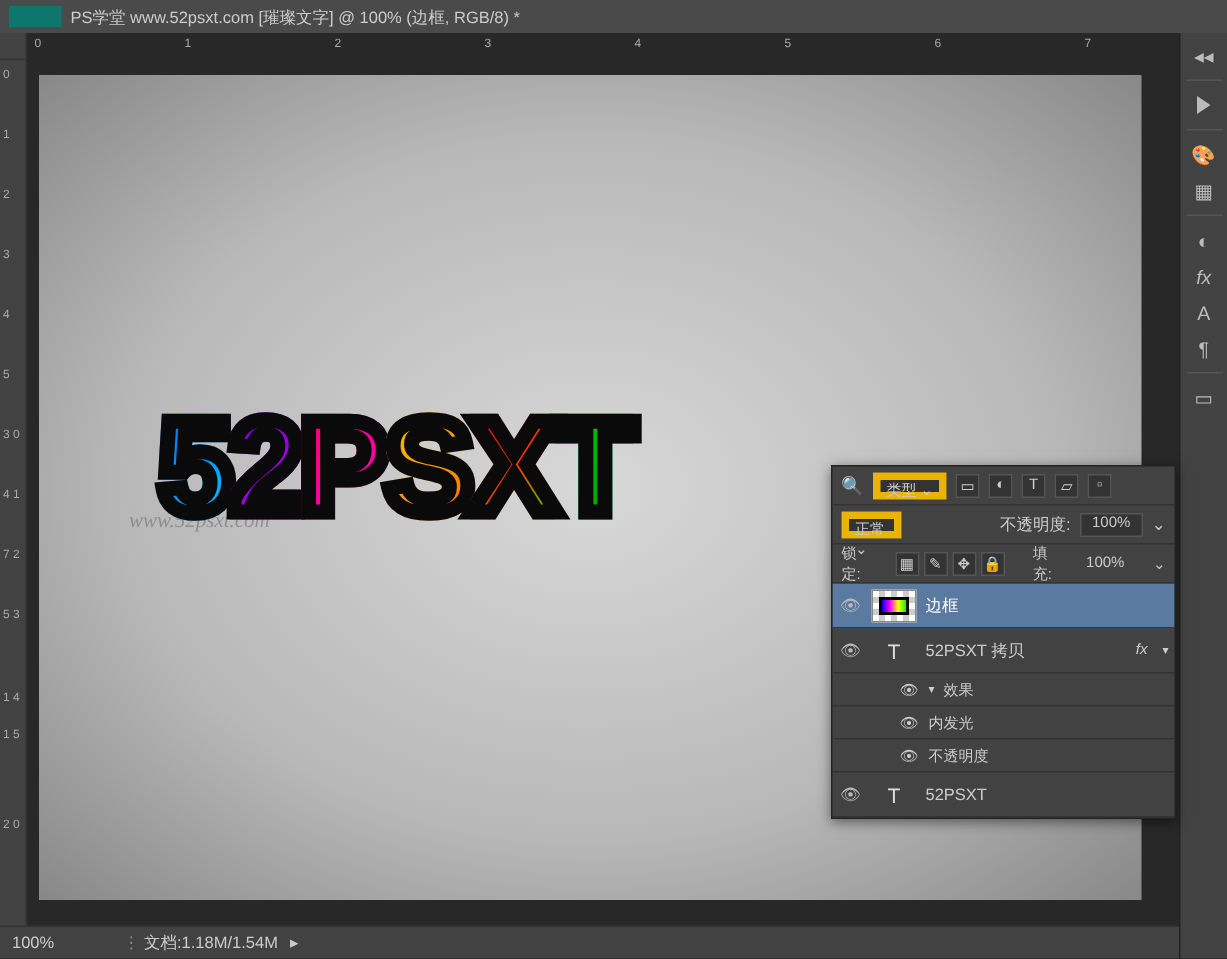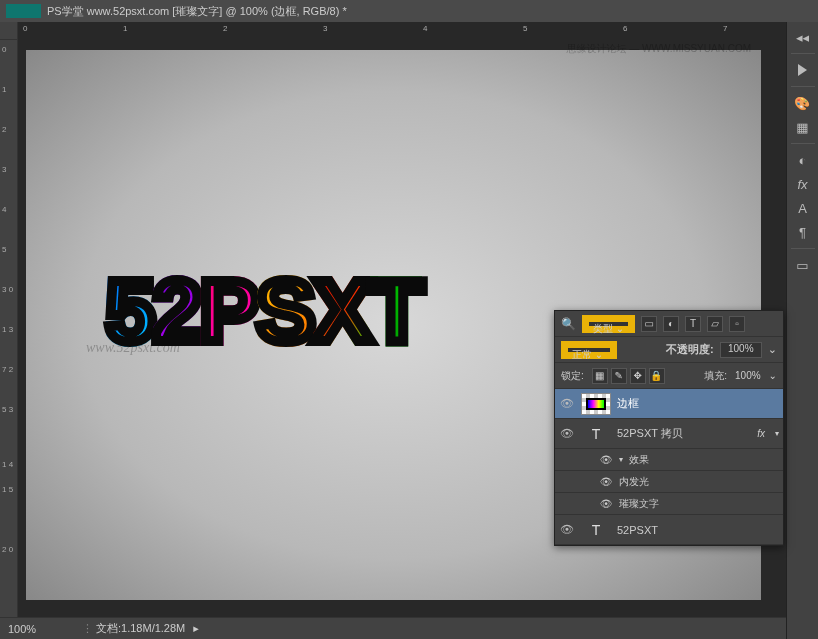--- a/index.html
+++ b/index.html
@@ -40,26 +40,26 @@
 .tri-right { width: 0; height: 0; border-top: 6px solid transparent; border-bottom: 6px solid transparent; border-left: 9px solid #bbb; }
 
 .status-bar { height: 22px; background: #424242; border-top: 1px solid #333; display: flex; align-items: center; color: #ccc; font-size: 11px; padding: 0 8px; gap: 4px; }
 .status-bar .zoom { width: 70px; }
 .status-bar .handle { width: 10px; color: #888; }
 
 .layers-panel { position: absolute; right: 34px; top: 310px; width: 230px; background: #424242; border: 1px solid #222; box-shadow: 0 2px 8px rgba(0,0,0,0.5); color: #ccc; font-size: 11px; z-index: 10; }
 .panel-head { height: 22px; background: #383838; display: flex; align-items: center; padding: 0 8px; border-bottom: 1px solid #222; }
 .panel-head .menu-icon { margin-left: auto; color: #aaa; }
 .panel-row { height: 26px; display: flex; align-items: center; padding: 0 6px; gap: 6px; border-bottom: 1px solid #333; }
-.panel-row select, .panel-row .dd { background: #333; border: 7px solid #eab308; color: #ccc; font-size: 10px; height: 18px; padding: 0 4px; }
+.panel-row select, .panel-row .dd { background: #333; border: 5px solid #eab308; color: #ccc; font-size: 10px; height: 18px; padding: 0 4px; }
 .search-row .mag { font-size: 12px; }
 .small-icon { width: 16px; height: 16px; display: inline-flex; align-items: center; justify-content: center; border: 1px solid #555; background: #333; font-size: 10px; cursor: pointer; }
-.opacity-row .lbl { margin-left: auto; font-weight: bold; }
+.opacity-row .lbl { margin-left: auto; }
 .opacity-row .val { width: 42px; text-align: center; border: 1px solid #555; background: #333; height: 16px; font-size: 10px; }
-.lock-row { font-size: 10px; gap: 8px; }
+.lock-row { font-size: 10px; gap: 19px; }
 .lock-row .icons { display: flex; gap: 3px; }
 .lock-row .lbl2 { margin-left: auto; }
 
 .layer-list { max-height: 180px; overflow: hidden; }
 .layer-item { display: flex; align-items: center; height: 30px; padding: 0 4px; gap: 6px; border-bottom: 1px solid #333; cursor: pointer; }
 .layer-item.selected { background: #5a7aa0; color: #fff; }
 .layer-item .eye { width: 16px; text-align: center; color: #bbb; }
 .layer-item .thumb { width: 30px; height: 22px; background: #fff; border: 1px solid #888; background-image: repeating-conic-gradient(#ccc 0 25%, #fff 0 50%); background-size: 8px 8px; position: relative; }
 .layer-item .thumb.text-t { background: none; border: none; font-size: 14px; color: #ddd; text-align: center; line-height: 22px; width: 30px; }
 .layer-item .fx-badge { margin-left: auto; font-style: italic; font-size: 10px; padding-right: 4px; }
@@ -98,41 +98,40 @@
     </div>
     <div class="canvas-body">
       <div class="ruler-v">
         <span class="tick" style="top:5px">0</span>
         <span class="tick" style="top:45px">1</span>
         <span class="tick" style="top:85px">2</span>
         <span class="tick" style="top:125px">3</span>
         <span class="tick" style="top:165px">4</span>
         <span class="tick" style="top:205px">5</span>
         <span class="tick" style="top:245px">3 0</span>
-        <span class="tick" style="top:285px">1 3</span>
+        <span class="tick" style="top:285px">4 1</span>
         <span class="tick" style="top:325px">7 2</span>
         <span class="tick" style="top:365px">5 3</span>
         <span class="tick" style="top:420px">1 4</span>
         <span class="tick" style="top:445px">1 5</span>
         <span class="tick" style="top:505px">2 0</span>
       </div>
       <div class="canvas-scroll">
         <div class="canvas">
-          <div class="watermark-forum">思缘设计论坛 — WWW.MISSYUAN.COM</div>
           <div class="watermark-url">www.52psxt.com</div>
           <div class="main-text">
             <span class="c1">5</span><span class="c2">2</span><span class="c3">P</span><span class="c4">S</span><span class="c5">X</span><span class="c6">T</span>
           </div>
         </div>
       </div>
     </div>
     <div class="status-bar">
       <span class="zoom">100%</span>
       <span class="handle">⋮⋮</span>
-      <span>文档:1.18M/1.28M</span>
+      <span>文档:1.18M/1.54M</span>
       <span style="margin-left:4px">▸</span>
     </div>
   </div>
 
   <div class="right-toolbar">
     <div class="tbtn">◂◂</div>
     <div class="sep"></div>
     <div class="tbtn">
         <div class="tri-right"></div>
       </div>
@@ -153,21 +152,21 @@
   <div class="panel-row search-row">
     <span class="mag">🔍</span>
     <span class="dd"><span>类型</span> ⌄</span>
     <span class="small-icon">▭</span>
     <span class="small-icon">◐</span>
     <span class="small-icon">T</span>
     <span class="small-icon">▱</span>
     <span class="small-icon">▫</span>
   </div>
   <div class="panel-row opacity-row">
-    <span class="dd" style="width:56px"><span>正常</span> ⌄</span>
+    <span class="dd" style="width:40px"><span>正常</span> ⌄</span>
     <span class="lbl">不透明度:</span>
     <span class="val">100%</span>
     <span>⌄</span>
   </div>
   <div class="panel-row lock-row">
     <span>锁定:</span>
     <span class="icons">
       <span class="small-icon">▦</span>
       <span class="small-icon">✎</span>
       <span class="small-icon">✥</span>
@@ -198,21 +197,21 @@
       <span class="eye">👁</span>
       <span class="disc">▾</span>
       <span>效果</span>
     </div>
     <div class="layer-sub">
       <span class="eye">👁</span>
       <span>内发光</span>
     </div>
     <div class="layer-sub">
       <span class="eye">👁</span>
-      <span>璀璨文字</span>
+      <span>不透明度</span>
     </div>
 
     <div class="layer-item">
       <span class="eye">👁</span>
       <span class="thumb text-t">T</span>
       <span>52PSXT</span>
     </div>
   </div>
 </div>
 

